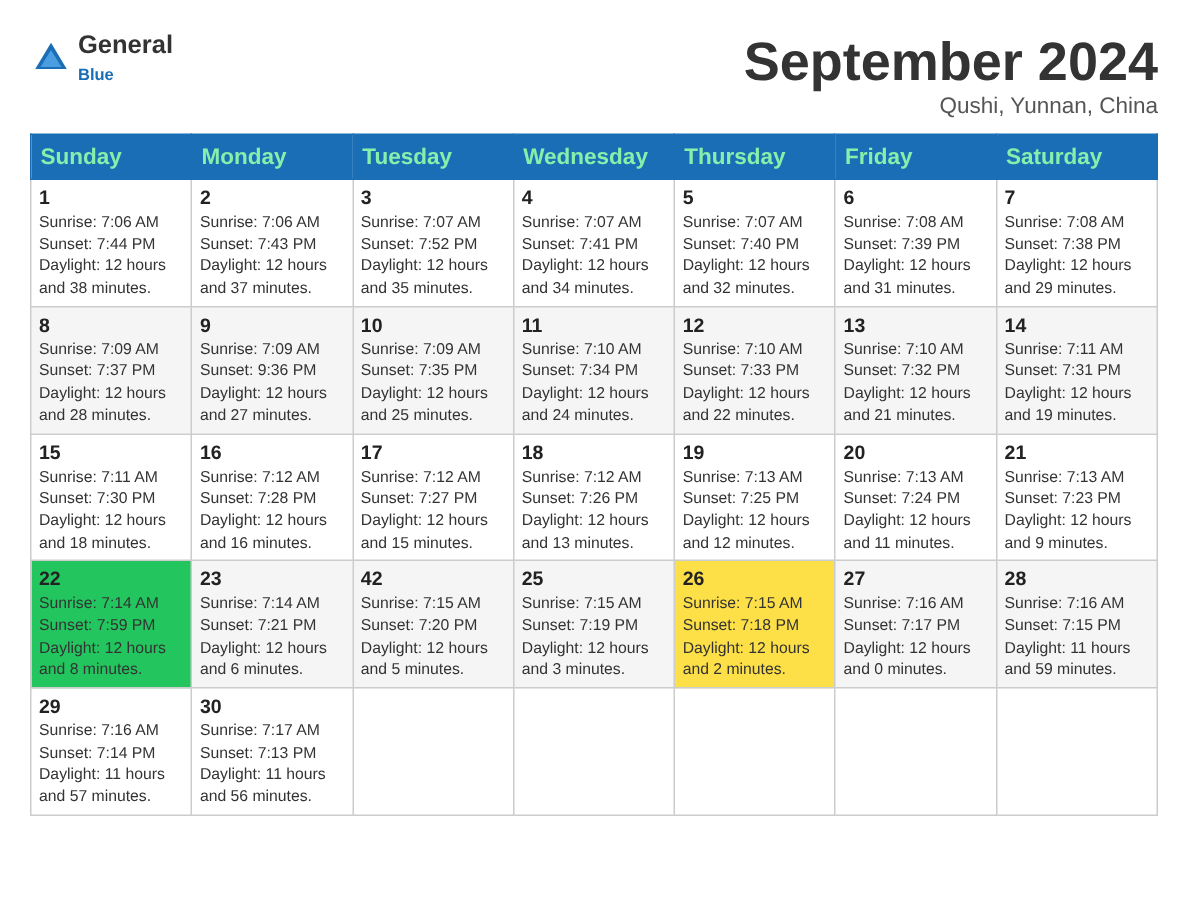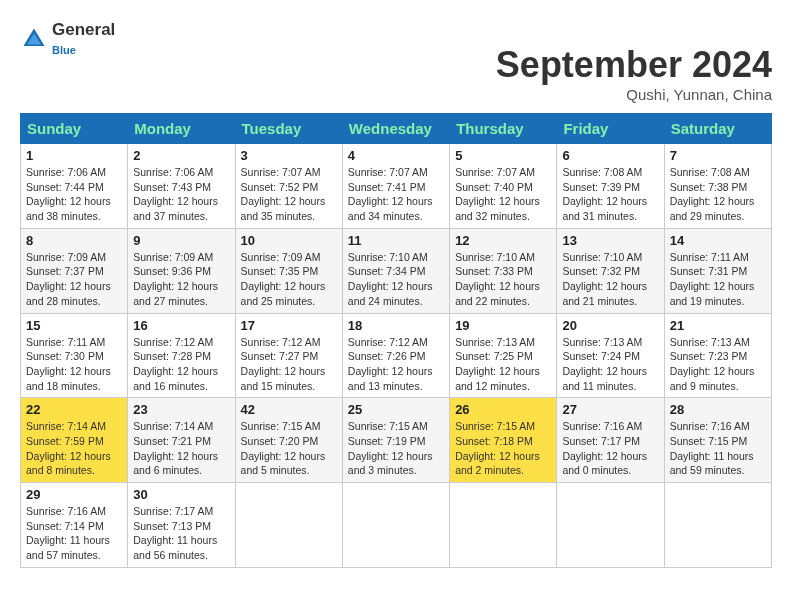--- a/index.html
+++ b/index.html
@@ -26,21 +26,20 @@
       width: 28px;
       height: 28px;
     }
     .title-area {
       text-align: right;
     }
     .month-title {
       font-size: 36px;
       font-weight: bold;
       color: #333;
-      margin-top: 24px;
     }
     .location {
       font-size: 15px;
       color: #555;
     }
     .calendar-table {
       width: 100%;
       border-collapse: collapse;
       font-size: 11px;
     }
@@ -282,21 +281,21 @@
           <td>
         <span class="day-number">21</span>
         <div class="day-info">
           <span>Sunrise: 7:13 AM</span><br>
           <span>Sunset: 7:23 PM</span><br>
           <span>Daylight: 12 hours and 9 minutes.</span>
         </div>
       </td>
         </tr>
         <tr>
-          <td style="background-color: #fde047; margin-top: 12px;">
+          <td style="background-color: #22c55e; margin-top: 12px;">
         <span class="day-number">22</span>
         <div class="day-info">
           <span>Sunrise: 7:14 AM</span><br>
           <span>Sunset: 7:59 PM</span><br>
           <span>Daylight: 12 hours and 8 minutes.</span>
         </div>
       </td>
           <td style="background-color: rgb(245, 245, 245);">
         <span class="day-number">23</span>
         <div class="day-info">

